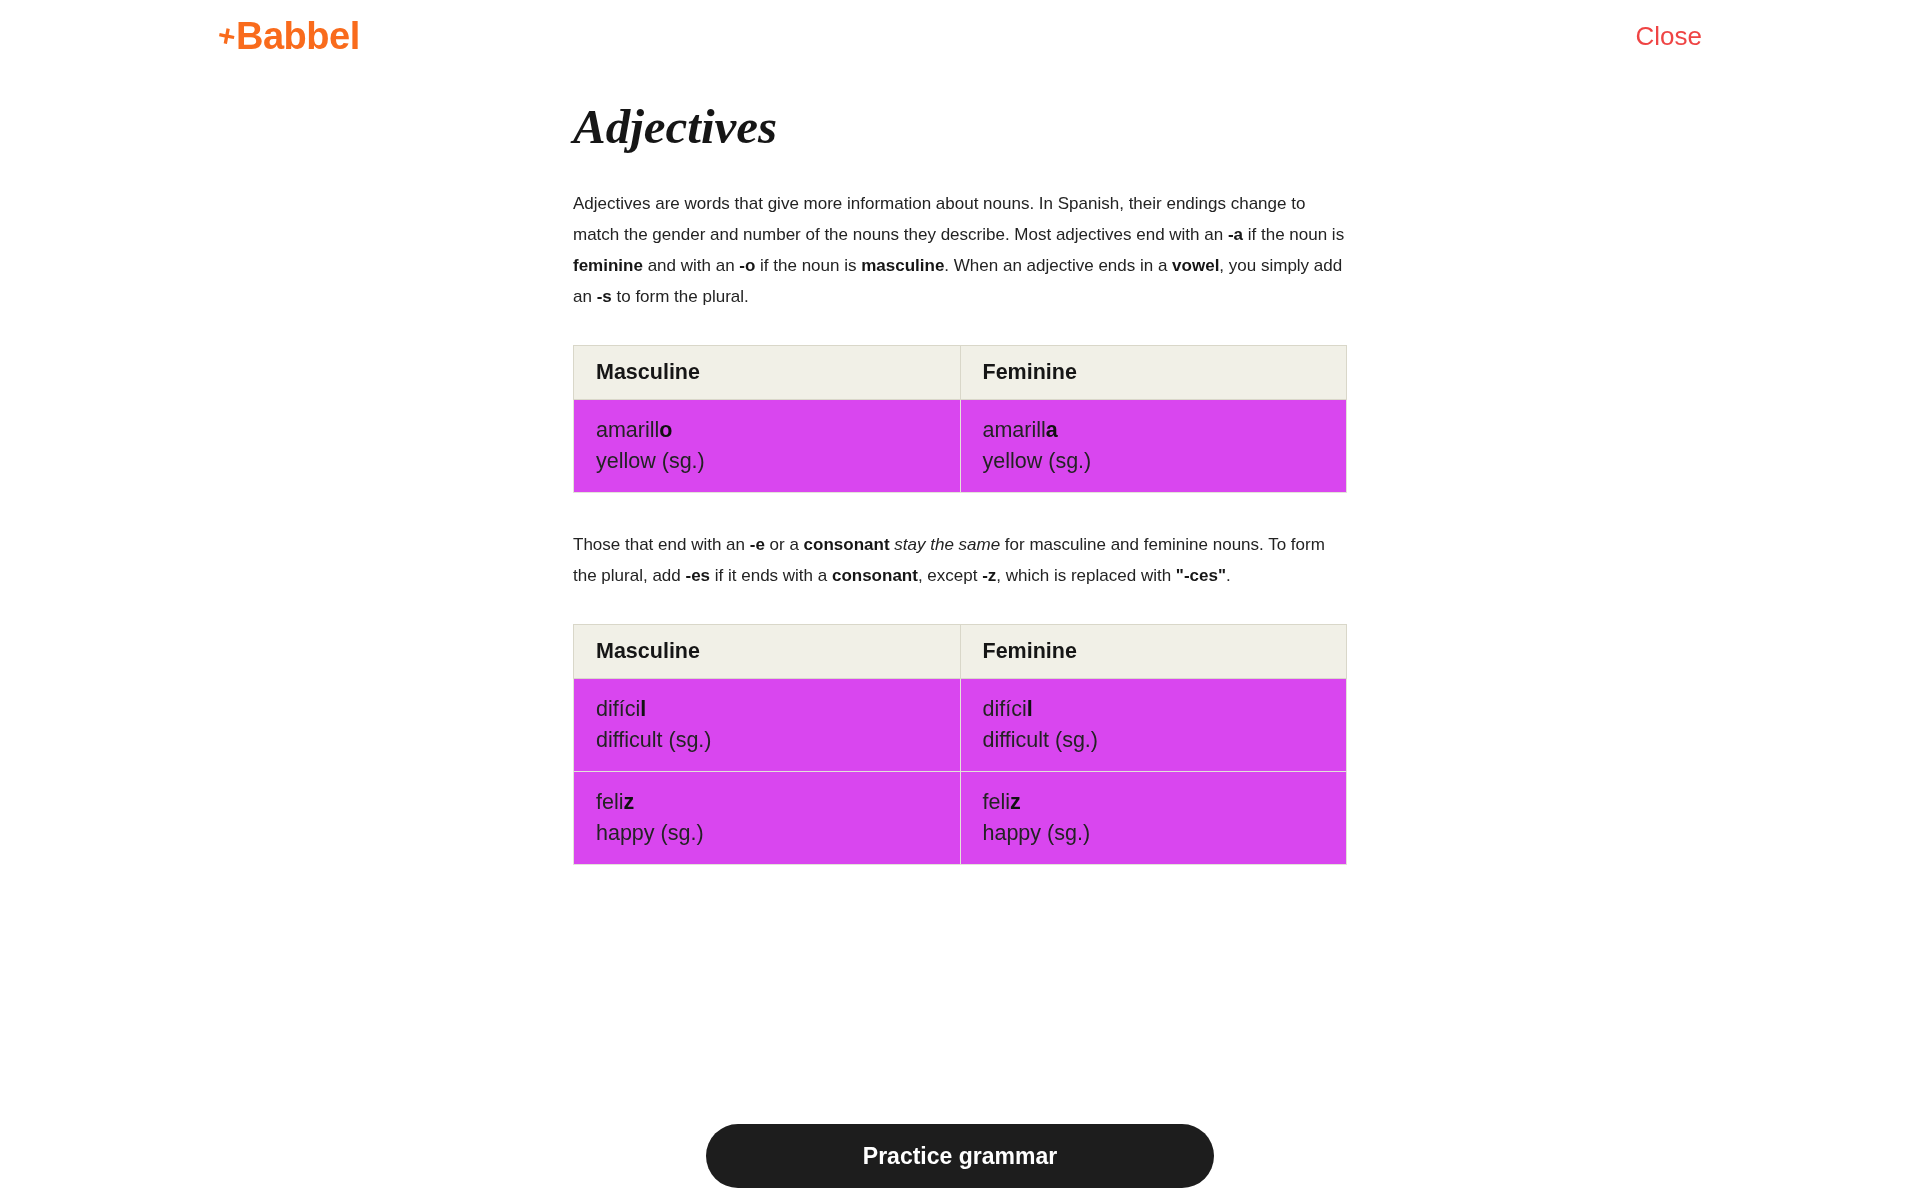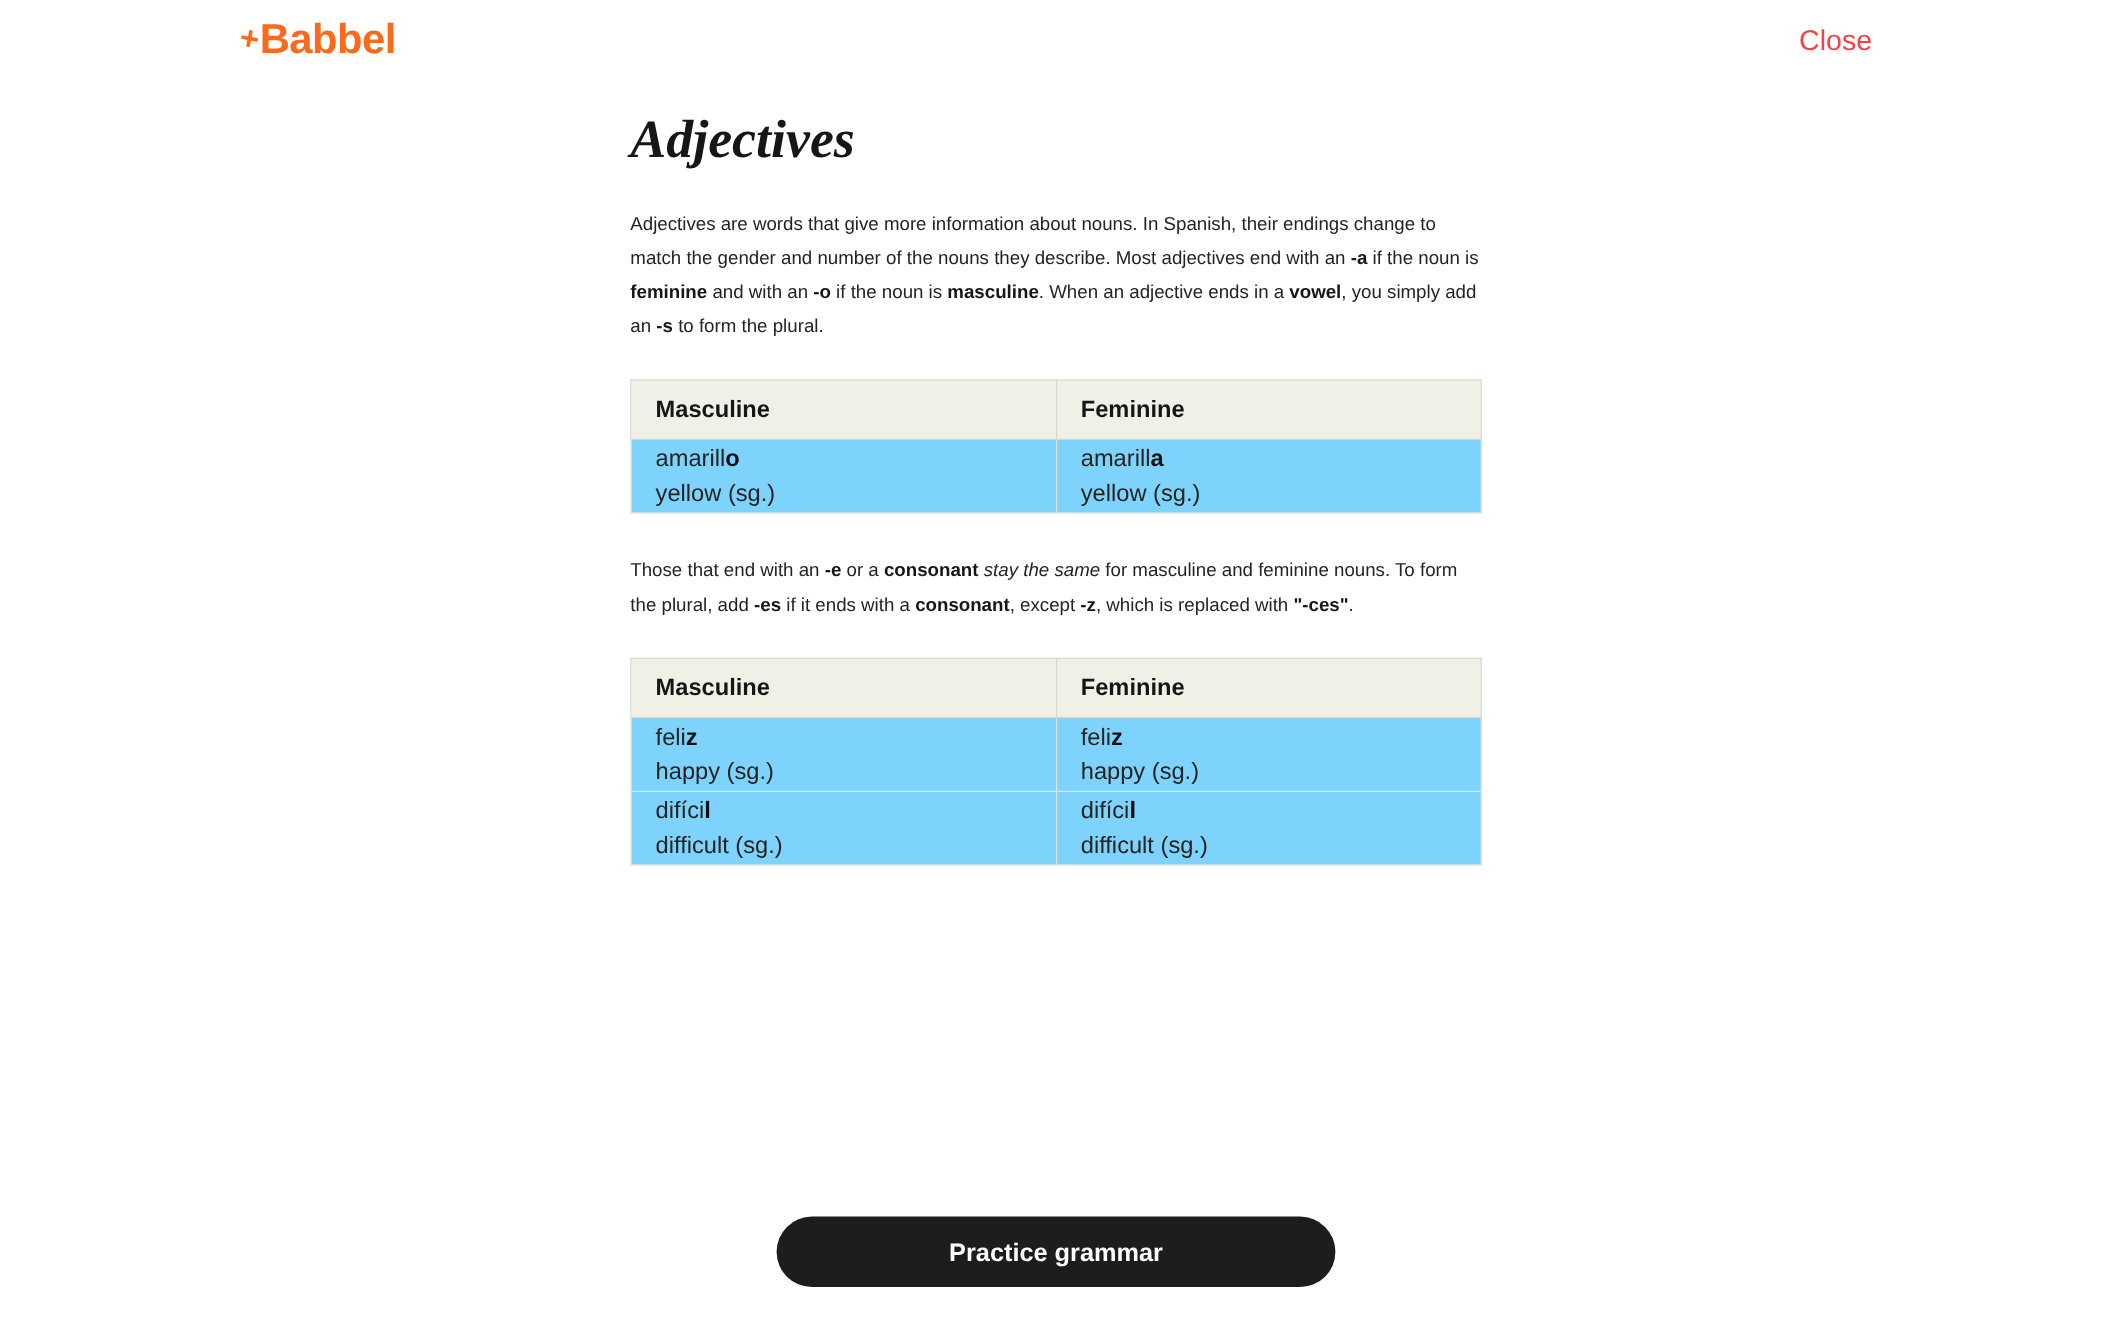--- a/index.html
+++ b/index.html
@@ -45,31 +45,31 @@
   table.grammar-table{
     width:100%;border-collapse:collapse;margin:0 0 36px;
     border:1px solid var(--table-border);
   }
   table.grammar-table th{
     background:var(--table-header-bg);
     text-align:left;font-size:21.5px;font-weight:700;color:#161616;
     padding:14px 22px;border:1px solid var(--table-border);width:50%;
   }
   table.grammar-table td{
-    padding:2px 22px;font-size:21.5px;line-height:31px;color:#232323;
+    padding:15px 22px;font-size:21.5px;line-height:31px;color:#232323;
     border:1px solid var(--table-inner-border);vertical-align:top;width:50%;
-    background:#7dd3fc;
+    background:#d946ef;
   }
   table.grammar-table td .cell-word b{font-weight:700;color:#111;}
   .footer-area{
     position:absolute;left:0;top:1086px;width:1920px;height:114px;z-index:2;background:#ffffff00;
     display:flex;justify-content:center;align-items:flex-start;
   }
   .practice-button{
-    margin-top:20px;width:508px;height:64px;border:none;border-radius:32px;
+    margin-top:38px;width:508px;height:64px;border:none;border-radius:32px;
     background:var(--button-bg);color:#ffffff;font-weight:700;font-size:23px;
     font-family:"Liberation Sans",sans-serif;cursor:pointer;
     display:flex;align-items:center;justify-content:center;
   }
 </style>
 </head>
 <body>
 
 <header class="topbar">
   <div class="logo">
@@ -111,36 +111,36 @@
     <table class="grammar-table">
         <thead>
           <tr>
             <th>Masculine</th>
             <th>Feminine</th>
           </tr>
         </thead>
         <tbody>
           <tr>
             <td>
+              <div class="cell-word">difíci<b>l</b></div>
+              <div class="cell-gloss">difficult (sg.)</div>
+            </td>
+            <td>
+              <div class="cell-word">difíci<b>l</b></div>
+              <div class="cell-gloss">difficult (sg.)</div>
+            </td>
+          </tr>
+          <tr>
+            <td>
               <div class="cell-word">feli<b>z</b></div>
               <div class="cell-gloss">happy (sg.)</div>
             </td>
             <td>
               <div class="cell-word">feli<b>z</b></div>
               <div class="cell-gloss">happy (sg.)</div>
-            </td>
-          </tr>
-          <tr>
-            <td>
-              <div class="cell-word">difíci<b>l</b></div>
-              <div class="cell-gloss">difficult (sg.)</div>
-            </td>
-            <td>
-              <div class="cell-word">difíci<b>l</b></div>
-              <div class="cell-gloss">difficult (sg.)</div>
             </td>
           </tr>
         </tbody>
       </table>
   </div>
 </main>
 
 <div class="footer-area">
   <button class="practice-button">Practice grammar</button>
 </div>

